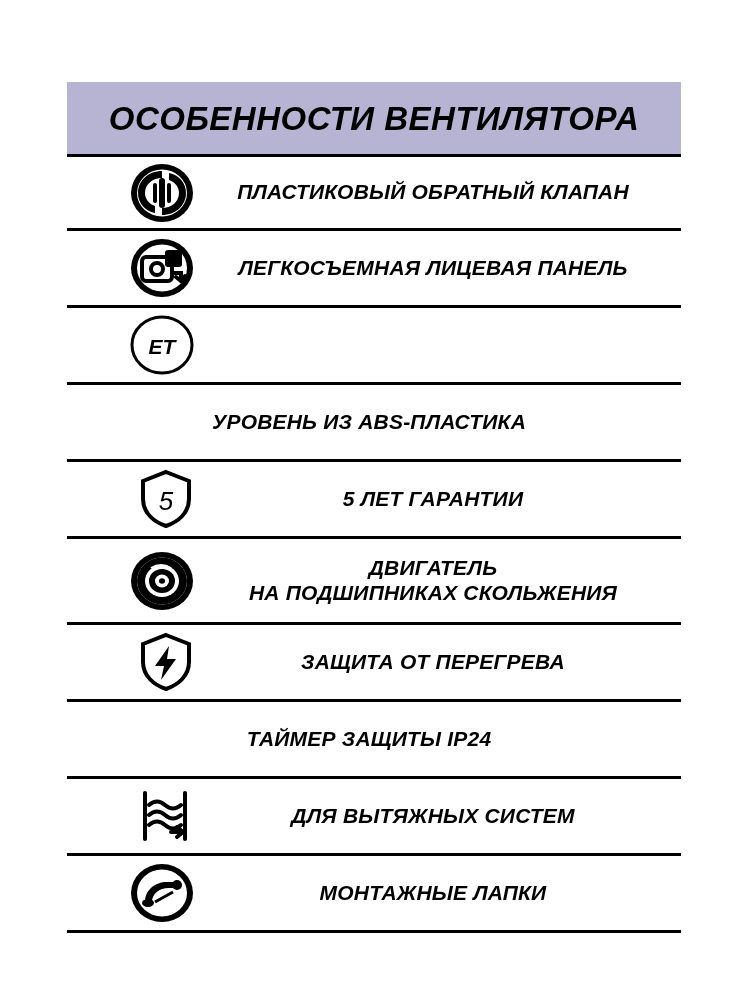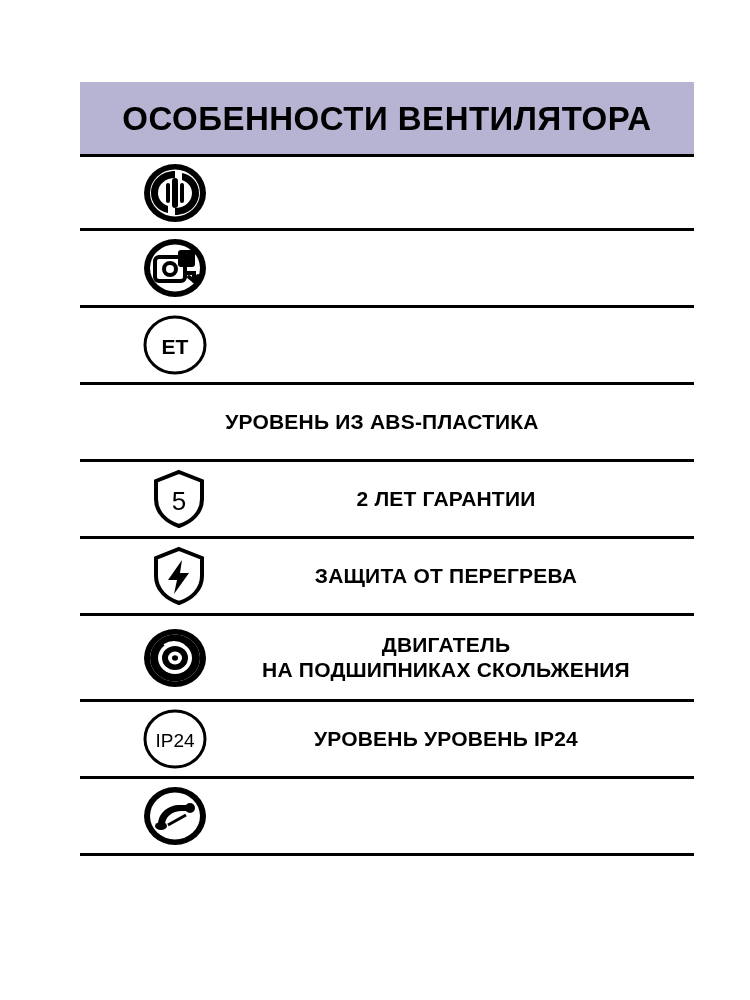--- a/index.html
+++ b/index.html
@@ -17,23 +17,24 @@
 
   .sheet {
     position: relative;
     width: 750px;
     height: 1000px;
     background: #ffffff;
   }
 
   .panel {
     position: absolute;
-    left: 80px;
+    left: 67px;
     top: 82px;
     width: 614px;
+    font-style: italic;
   }
 
   .panel-header {
     background: #b7b3d3;
     height: 72px;
     display: flex;
     align-items: center;
     justify-content: center;
   }
 
@@ -105,34 +106,40 @@
         <svg class="icon-svg" width="66" height="62" viewBox="0 0 66 62" aria-hidden="true">
           <ellipse cx="33" cy="31" rx="31" ry="29" fill="#000"></ellipse>
           <ellipse cx="33" cy="31" rx="25" ry="23.5" fill="#fff"></ellipse>
           <path d="M33 9 C20 9 9 18 9 31 C9 41 16 49 26 51 L26 44 C20 42 16 37 16 31 C16 22 24 16 33 16 Z" fill="#000"></path>
           <path d="M33 53 C46 53 57 44 57 31 C57 21 50 13 40 11 L40 18 C46 20 50 25 50 31 C50 40 42 46 33 46 Z" fill="#000"></path>
           <rect x="30" y="16" width="6" height="30" rx="3" fill="#000"></rect>
           <rect x="24" y="21" width="4" height="20" rx="2" fill="#000"></rect>
           <rect x="38" y="21" width="4" height="20" rx="2" fill="#000"></rect>
         </svg>
       </div>
+      <div class="label-cell">
+        <div class="label-text">ПЛАСТИКОВЫЙ ОБРАТНЫЙ КЛАПАН</div>
+      </div>
     </div>
 
     <div class="feature-row">
       <div class="icon-cell">
         <svg class="icon-svg" width="66" height="62" viewBox="0 0 66 62" aria-hidden="true">
           <ellipse cx="33" cy="31" rx="31" ry="29" fill="#000"></ellipse>
           <ellipse cx="33" cy="31" rx="25" ry="23.5" fill="#fff"></ellipse>
           <rect x="13" y="20" width="30" height="24" rx="4" fill="none" stroke="#000" stroke-width="4"></rect>
           <circle cx="28" cy="32" r="6" fill="none" stroke="#000" stroke-width="4"></circle>
           <rect x="36" y="13" width="17" height="17" rx="3" fill="#000"></rect>
           <path d="M44 36 l8 0 l0 8" fill="none" stroke="#000" stroke-width="4" stroke-linecap="round"></path>
           <path d="M52 44 l-5 -4 M52 44 l4 -5" fill="none" stroke="#000" stroke-width="4" stroke-linecap="round"></path>
         </svg>
       </div>
+      <div class="label-cell">
+        <div class="label-text">ЛЕГКОСЪЕМНАЯ ЛИЦЕВАЯ ПАНЕЛЬ</div>
+      </div>
     </div>
 
     <div class="feature-row">
       <div class="icon-cell">
         <svg class="icon-svg" width="66" height="62" viewBox="0 0 66 62" aria-hidden="true">
           <ellipse cx="33" cy="31" rx="30" ry="28" fill="none" stroke="#000" stroke-width="3"></ellipse>
           <text x="33" y="40" text-anchor="middle" font-family="Liberation Sans, sans-serif" font-size="21" font-weight="bold" fill="#000">ET</text>
         </svg>
       </div>
     </div>
@@ -144,33 +151,21 @@
     </div>
 
     <div class="feature-row">
       <div class="icon-cell">
         <svg class="icon-svg" width="58" height="62" viewBox="0 0 58 62" aria-hidden="true">
           <path d="M29 4 L52 13 L52 31 C52 45 41 54 29 58 C17 54 6 45 6 31 L6 13 Z" fill="none" stroke="#000" stroke-width="4"></path>
           <text x="29" y="42" text-anchor="middle" font-family="Liberation Sans, sans-serif" font-size="26" fill="#000">5</text>
         </svg>
       </div>
       <div class="label-cell">
-        <div class="label-text">2 ЛЕТ ГАРАНТИИ</div>
-      </div>
-    </div>
-
-    <div class="feature-row">
-      <div class="icon-cell">
-        <svg class="icon-svg" width="58" height="62" viewBox="0 0 58 62" aria-hidden="true">
-          <path d="M29 4 L52 13 L52 31 C52 45 41 54 29 58 C17 54 6 45 6 31 L6 13 Z" fill="none" stroke="#000" stroke-width="4"></path>
-          <path d="M32 15 L18 35 L27 35 L24 49 L39 28 L30 28 Z" fill="#000"></path>
-        </svg>
-      </div>
-      <div class="label-cell">
-        <div class="label-text">ЗАЩИТА ОТ ПЕРЕГРЕВА</div>
+        <div class="label-text">5 ЛЕТ ГАРАНТИИ</div>
       </div>
     </div>
 
     <div class="feature-row tall">
       <div class="icon-cell">
         <svg class="icon-svg" width="66" height="62" viewBox="0 0 66 62" aria-hidden="true">
           <ellipse cx="33" cy="31" rx="31" ry="29" fill="#000"></ellipse>
           <ellipse cx="33" cy="31" rx="25" ry="23.5" fill="#fff"></ellipse>
           <ellipse cx="33" cy="31" rx="25" ry="23.5" fill="#000"></ellipse>
           <ellipse cx="33" cy="31" rx="17" ry="16" fill="#fff"></ellipse>
@@ -181,38 +176,62 @@
         </svg>
       </div>
       <div class="label-cell">
         <div class="label-text">ДВИГАТЕЛЬ
 НА ПОДШИПНИКАХ СКОЛЬЖЕНИЯ</div>
       </div>
     </div>
 
     <div class="feature-row">
       <div class="icon-cell">
-        <svg class="icon-svg" width="66" height="62" viewBox="0 0 66 62" aria-hidden="true">
-          <ellipse cx="33" cy="31" rx="30" ry="28" fill="none" stroke="#000" stroke-width="3"></ellipse>
-          <text x="33" y="39" text-anchor="middle" font-family="Liberation Sans, sans-serif" font-size="19" fill="#000">IP24</text>
-        </svg>
-      </div>
-      <div class="label-cell">
-        <div class="label-text">УРОВЕНЬ УРОВЕНЬ IP24</div>
-      </div>
-    </div>
-
+        <svg class="icon-svg" width="58" height="62" viewBox="0 0 58 62" aria-hidden="true">
+          <path d="M29 4 L52 13 L52 31 C52 45 41 54 29 58 C17 54 6 45 6 31 L6 13 Z" fill="none" stroke="#000" stroke-width="4"></path>
+          <path d="M32 15 L18 35 L27 35 L24 49 L39 28 L30 28 Z" fill="#000"></path>
+        </svg>
+      </div>
+      <div class="label-cell">
+        <div class="label-text">ЗАЩИТА ОТ ПЕРЕГРЕВА</div>
+      </div>
+    </div>
+
+    <div class="feature-row">
+      <div class="label-cell">
+        <div class="label-text">ТАЙМЕР ЗАЩИТЫ IP24</div>
+      </div>
+    </div>
+
+    <div class="feature-row">
+      <div class="icon-cell">
+        <svg class="icon-svg" width="60" height="62" viewBox="0 0 60 62" aria-hidden="true">
+          <path d="M10 8 L10 54" stroke="#000" stroke-width="4" stroke-linecap="round"></path>
+          <path d="M50 8 L50 54" stroke="#000" stroke-width="4" stroke-linecap="round"></path>
+          <path d="M14 20 q8 -7 16 0 q8 7 16 0" stroke="#000" stroke-width="4" fill="none" stroke-linecap="round"></path>
+          <path d="M14 30 q8 -7 16 0 q8 7 16 0" stroke="#000" stroke-width="4" fill="none" stroke-linecap="round"></path>
+          <path d="M14 40 q8 -7 16 0 q8 7 16 0" stroke="#000" stroke-width="4" fill="none" stroke-linecap="round"></path>
+          <path d="M36 47 l12 0 M42 42 l6 5 l-6 5" stroke="#000" stroke-width="4" fill="none" stroke-linecap="round" stroke-linejoin="round"></path>
+        </svg>
+      </div>
+      <div class="label-cell">
+        <div class="label-text">ДЛЯ ВЫТЯЖНЫХ СИСТЕМ</div>
+      </div>
+    </div>
 
     <div class="feature-row">
       <div class="icon-cell">
         <svg class="icon-svg" width="66" height="62" viewBox="0 0 66 62" aria-hidden="true">
           <ellipse cx="33" cy="31" rx="31" ry="29" fill="#000"></ellipse>
           <ellipse cx="33" cy="31" rx="25" ry="23.5" fill="#fff"></ellipse>
           <path d="M16 40 C16 28 26 20 38 20 L52 20 L52 26 L40 26 C30 26 23 32 23 40 Z" fill="#000"></path>
           <ellipse cx="19" cy="41" rx="6" ry="4" fill="#000"></ellipse>
           <ellipse cx="48" cy="23" rx="5" ry="5" fill="#000"></ellipse>
           <path d="M26 40 l18 -10" stroke="#000" stroke-width="3"></path>
         </svg>
       </div>
+      <div class="label-cell">
+        <div class="label-text">МОНТАЖНЫЕ ЛАПКИ</div>
+      </div>
     </div>
 
   </div>
 </div>
 
 </body></html>

